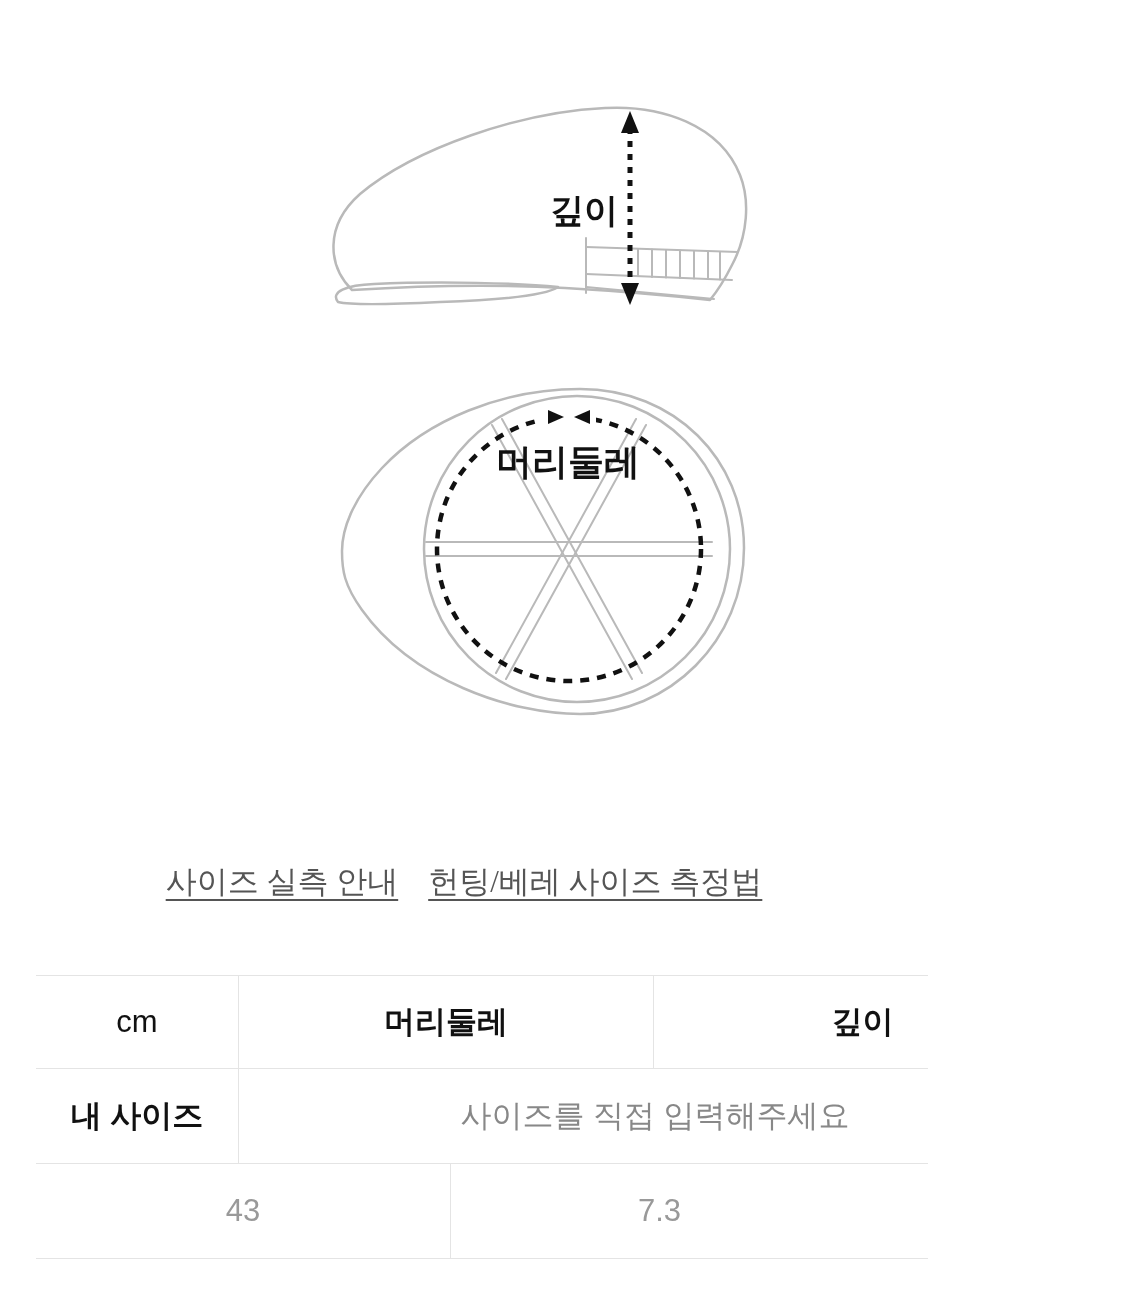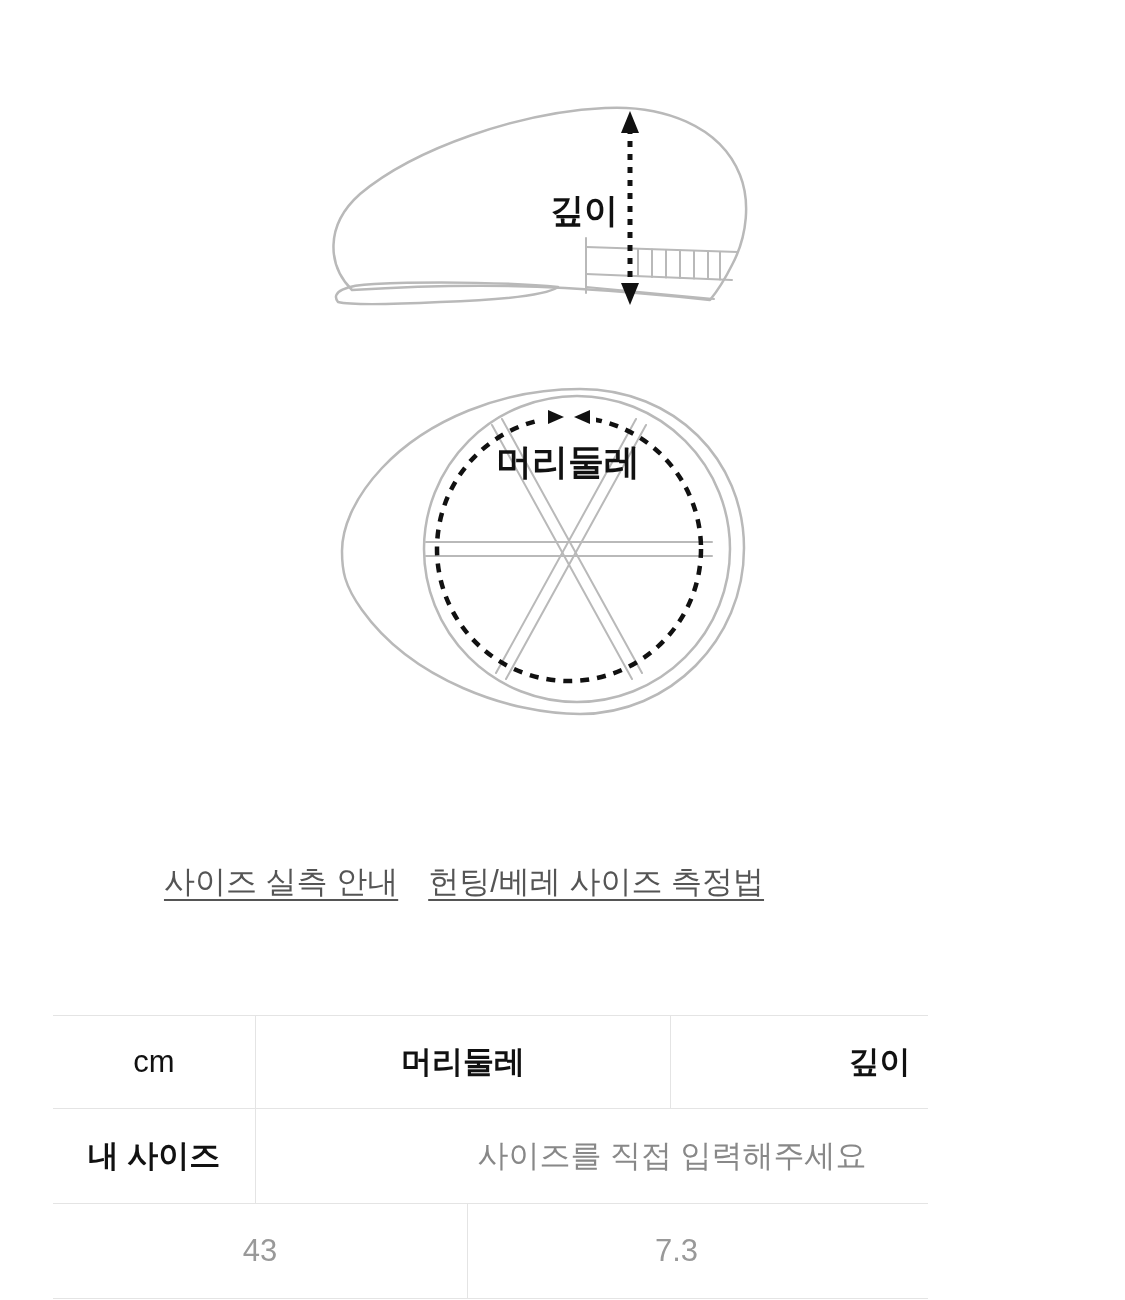--- a/index.html
+++ b/index.html
@@ -16,31 +16,30 @@
   .svg-side{left:290px;top:70px;width:520px;height:260px;}
   .svg-bottom{left:330px;top:378px;width:440px;height:348px;}
   .outline{fill:none;stroke:var(--outline);stroke-width:2.5;stroke-linecap:round;stroke-linejoin:round;}
   .thin{stroke-width:2;}
   .dash-arrow{fill:none;stroke:var(--ink);stroke-width:5;stroke-dasharray:6 7;}
   .dash-circle{fill:none;stroke:var(--ink);stroke-width:4.5;stroke-dasharray:9 8;}
   .arrowhead{fill:var(--ink);stroke:none;}
   .diagram-label{fill:var(--ink);font-family:"Liberation Sans","DejaVu Sans",sans-serif;font-weight:700;}
   .links-row{
     position:absolute;top:862px;left:0;right:0;
-    display:flex;justify-content:center;align-items:flex-start;gap:30px;
+    display:flex;justify-content:center;align-items:flex-start;gap:30px;font-family:Liberation Serif, serif;
   }
   .guide-link{
     font-size:31px;line-height:1.3;color:var(--link);cursor:pointer;
     text-decoration:underline;text-decoration-thickness:2px;text-underline-offset:7px;
     text-decoration-color:var(--link);white-space:nowrap;
   }
   .size-table{
-    position:absolute;left:53px;top:975px;width:1035px;
+    position:absolute;left:36px;top:975px;width:1035px;
     border-top:1px solid var(--border);
-    margin-top:40px;
   }
   .trow{display:flex;border-bottom:1px solid var(--border);}
   .trow-header{height:93px;}
   .trow-mid{height:95px;}
   .trow-last{height:95px;}
   .tcell{
     display:flex;align-items:center;justify-content:center;
     font-size:31px;white-space:nowrap;
   }
   .c1{width:203px;border-right:1px solid var(--border);}

